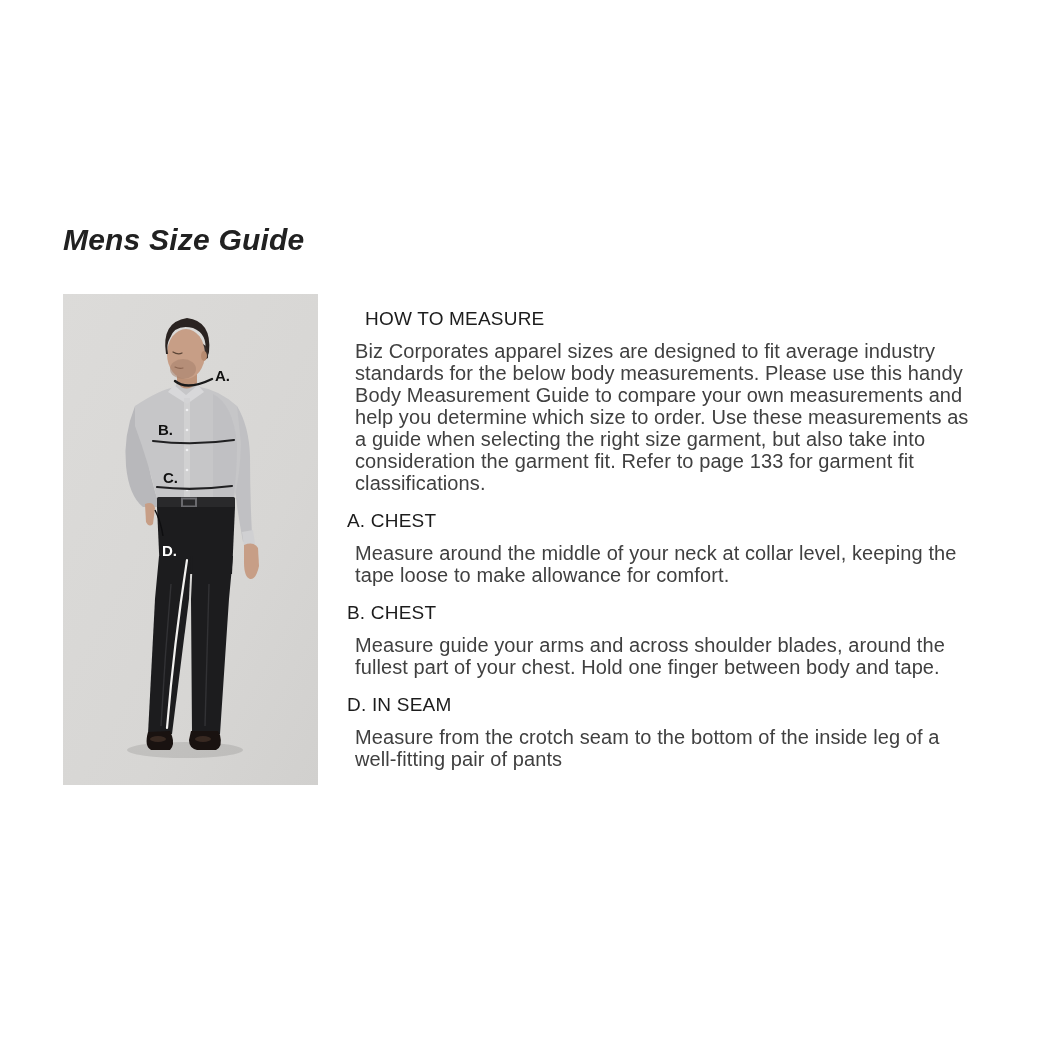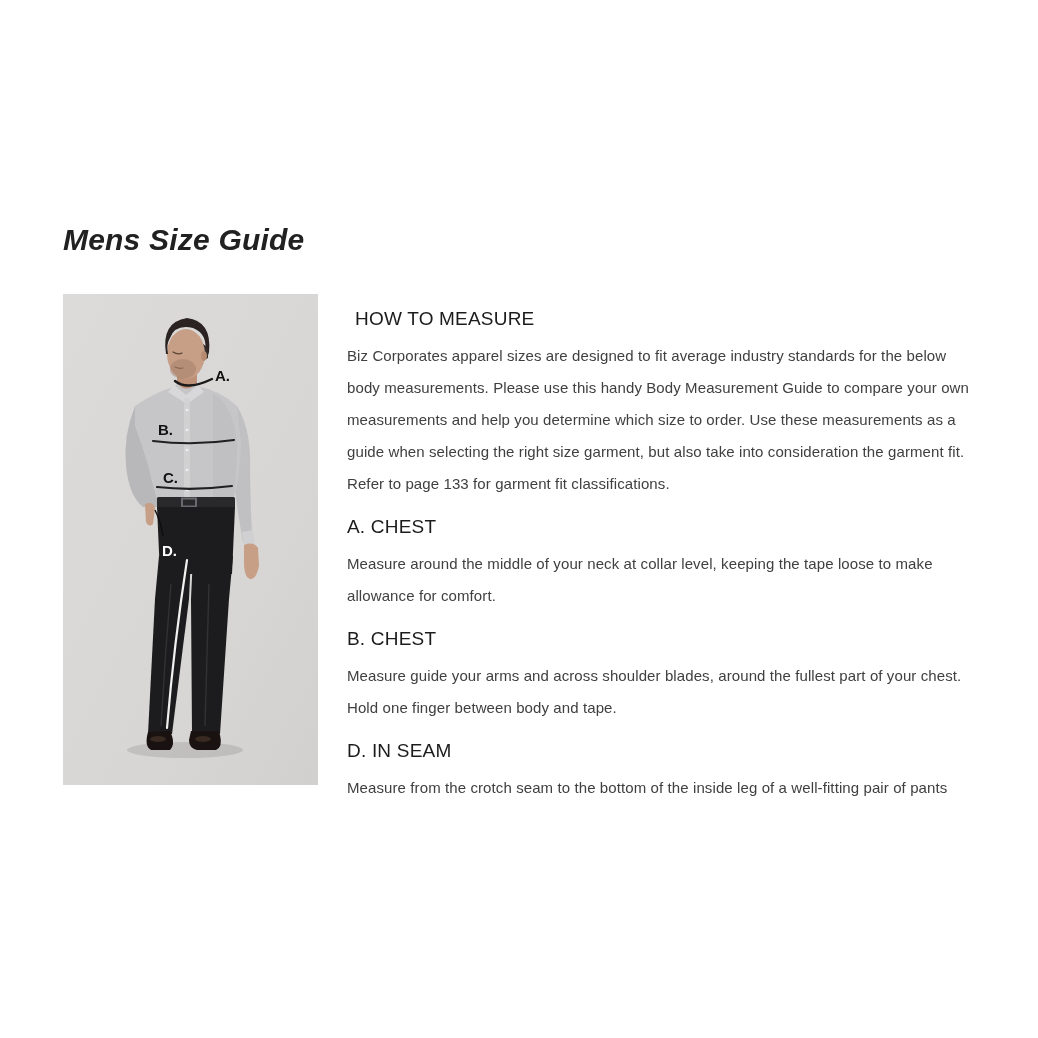--- a/index.html
+++ b/index.html
@@ -15,29 +15,29 @@
     color:#212121;letter-spacing:.2px;font-style:italic;
   }
   .content-row{
     position:absolute;left:63px;top:294px;
     display:flex;gap:29px;align-items:flex-start;
   }
   .figure-wrap{width:255px;height:491px;flex:none;}
   .figure-wrap svg{display:block;}
   .guide-col{width:630px;padding-top:12px;}
   .guide-heading{
-    margin:0 8px 8px;font-size:19px;line-height:26px;
+    margin:0 18px 8px;font-size:19px;line-height:26px;
     font-weight:400;color:#1c1c1c;letter-spacing:.2px;
   }
   .section-heading{
     margin:14px 0 8px;font-size:19px;line-height:26px;
     font-weight:400;color:#1c1c1c;letter-spacing:.2px;
   }
   .body-text{
-    margin:0;font-size:15px;line-height:32px;
+    margin:8px;font-size:20px;line-height:22px;
     color:#404040;letter-spacing:.1px;
   }
   .figure-label{
     font-family:"Liberation Sans",sans-serif;
     font-size:15px;font-weight:700;
   }
 </style>
 </head>
 <body>
 

